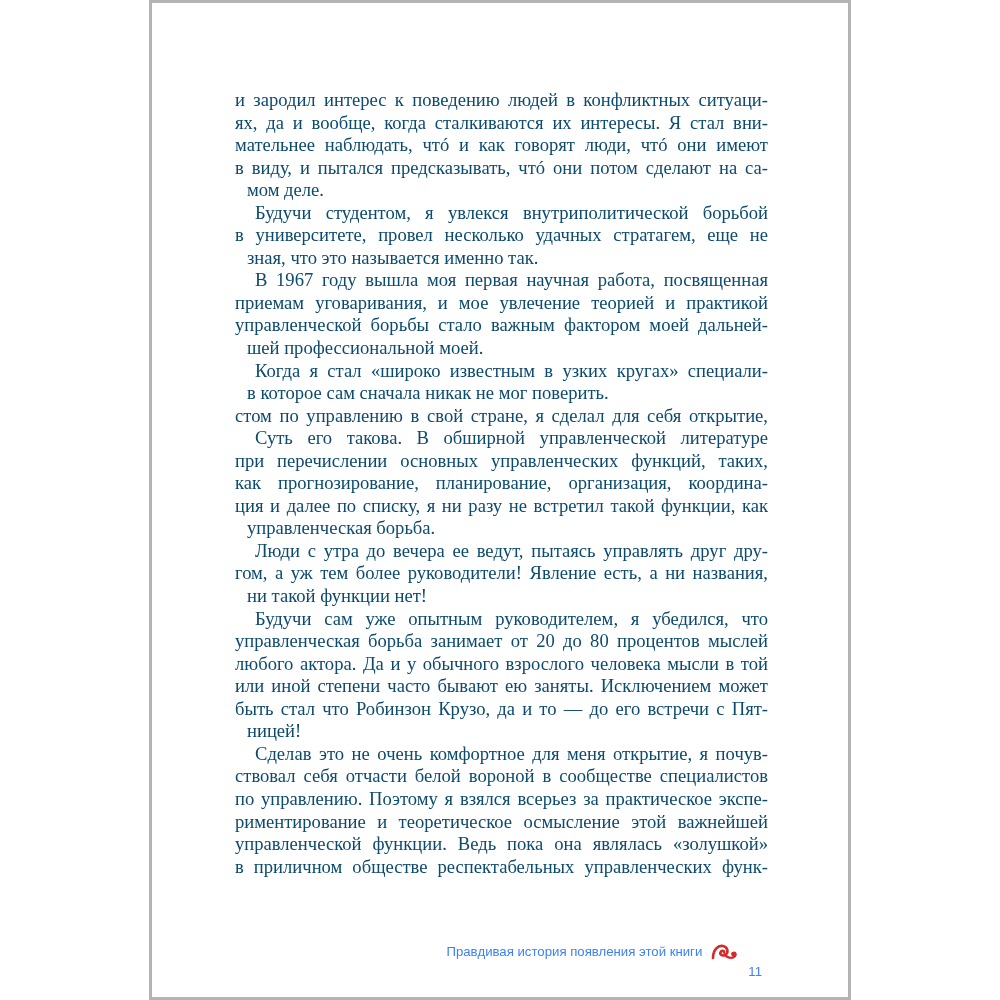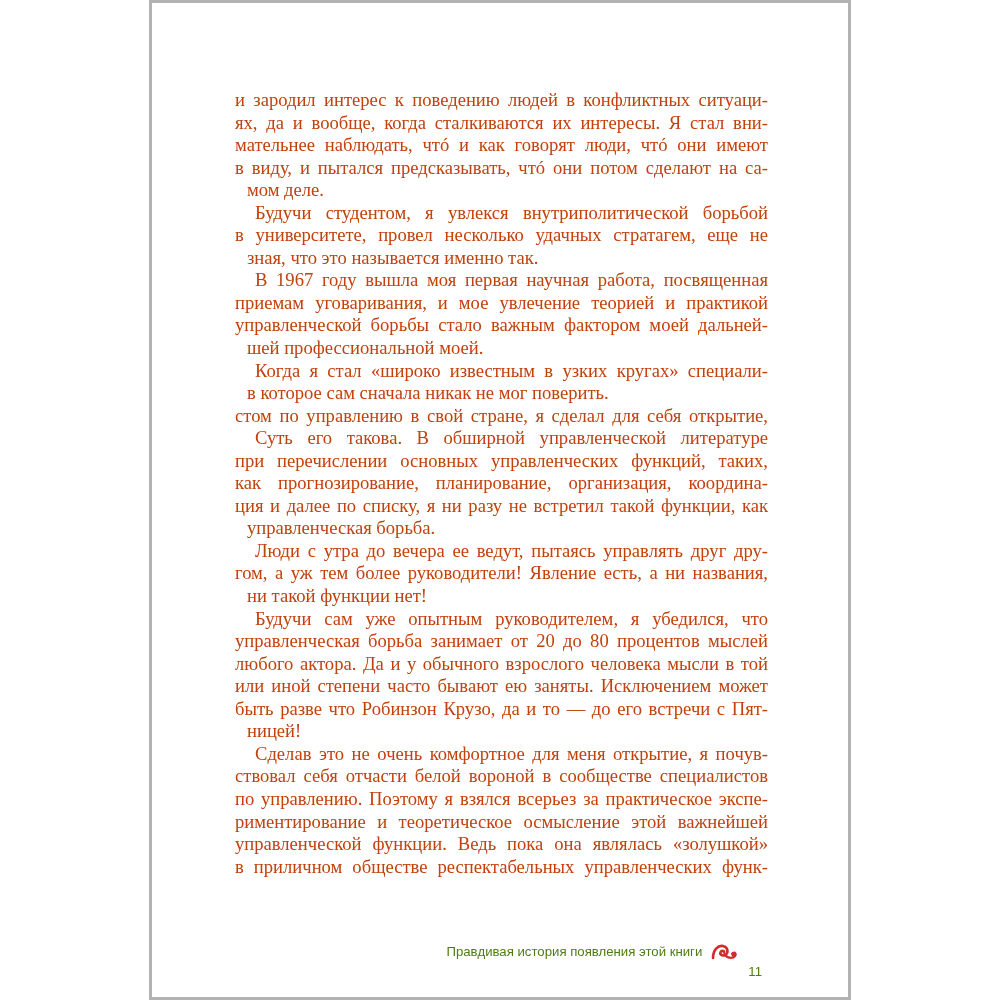--- a/index.html
+++ b/index.html
@@ -24,21 +24,21 @@
     box-sizing: content-box;
   }
   .text-block {
     position: absolute;
     left: 235px;
     top: 89px;
     width: 533px;
     font-family: "Liberation Serif", "DejaVu Serif", serif;
     font-size: 18.6px;
     line-height: 22.55px;
-    color: #c2410c;
+    color: #0c4a6e;
   }
   .line {
     display: block;
     white-space: nowrap;
     text-align: justify;
     text-align-last: justify;
     height: 22.55px;
     overflow: visible;
   }
   .line.indent {
@@ -49,21 +49,21 @@
     margin-left: 12px;
   }
   .footer {
     position: absolute;
     top: 924px;
     right: 238px;
     display: flex;
     align-items: center;
     font-family: "Liberation Sans", "DejaVu Sans", sans-serif;
     font-size: 13.2px;
-    color: #4d7c0f;
+    color: #3b82f6;
     white-space: nowrap;
   }
   .footer .running-title {
     margin-right: 8px;
   }
   .footer .swirl {
     width: 30px;
     height: 18px;
     margin-right: 8px;
     display: inline-block;
@@ -119,21 +119,21 @@
     <span class="line indent">Люди с утра до вечера ее ведут, пытаясь управлять друг дру-</span>
     <span class="line">гом, а уж тем более руководители! Явление есть, а ни названия,</span>
     <span class="line last">ни такой функции нет!</span>
   </div>
 
   <div>
     <span class="line indent">Будучи сам уже опытным руководителем, я убедился, что</span>
     <span class="line">управленческая борьба занимает от 20 до 80 процентов мыслей</span>
     <span class="line">любого актора. Да и у обычного взрослого человека мысли в той</span>
     <span class="line">или иной степени часто бывают ею заняты. Исключением может</span>
-    <span class="line">быть разве что Робинзон Крузо, да и то — до его встречи с Пят-</span>
+    <span class="line">быть стал что Робинзон Крузо, да и то — до его встречи с Пят-</span>
     <span class="line last">ницей!</span>
   </div>
 
   <div>
     <span class="line indent">Сделав это не очень комфортное для меня открытие, я почув-</span>
     <span class="line">ствовал себя отчасти белой вороной в сообществе специалистов</span>
     <span class="line">по управлению. Поэтому я взялся всерьез за практическое экспе-</span>
     <span class="line">риментирование и теоретическое осмысление этой важнейшей</span>
     <span class="line">управленческой функции. Ведь пока она являлась «золушкой»</span>
     <span class="line">в приличном обществе респектабельных управленческих функ-</span>

